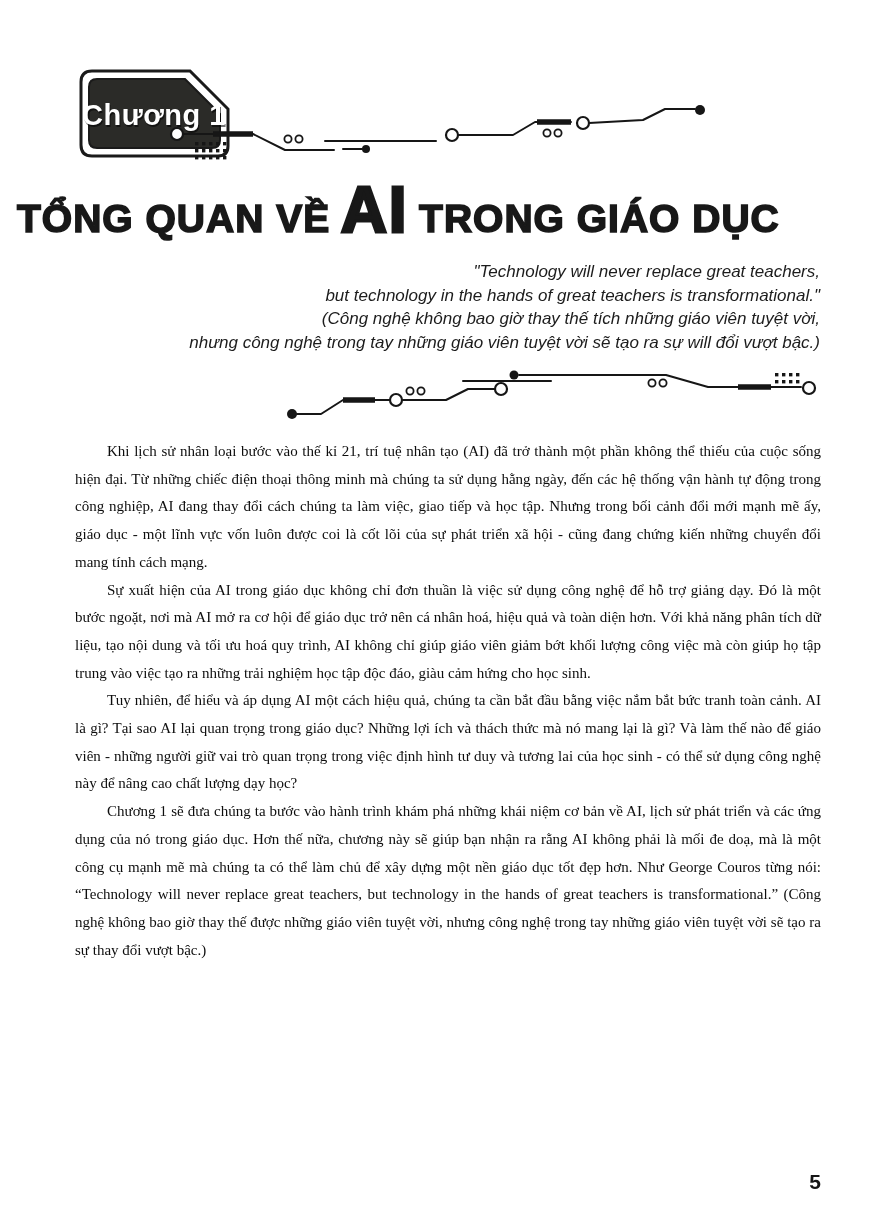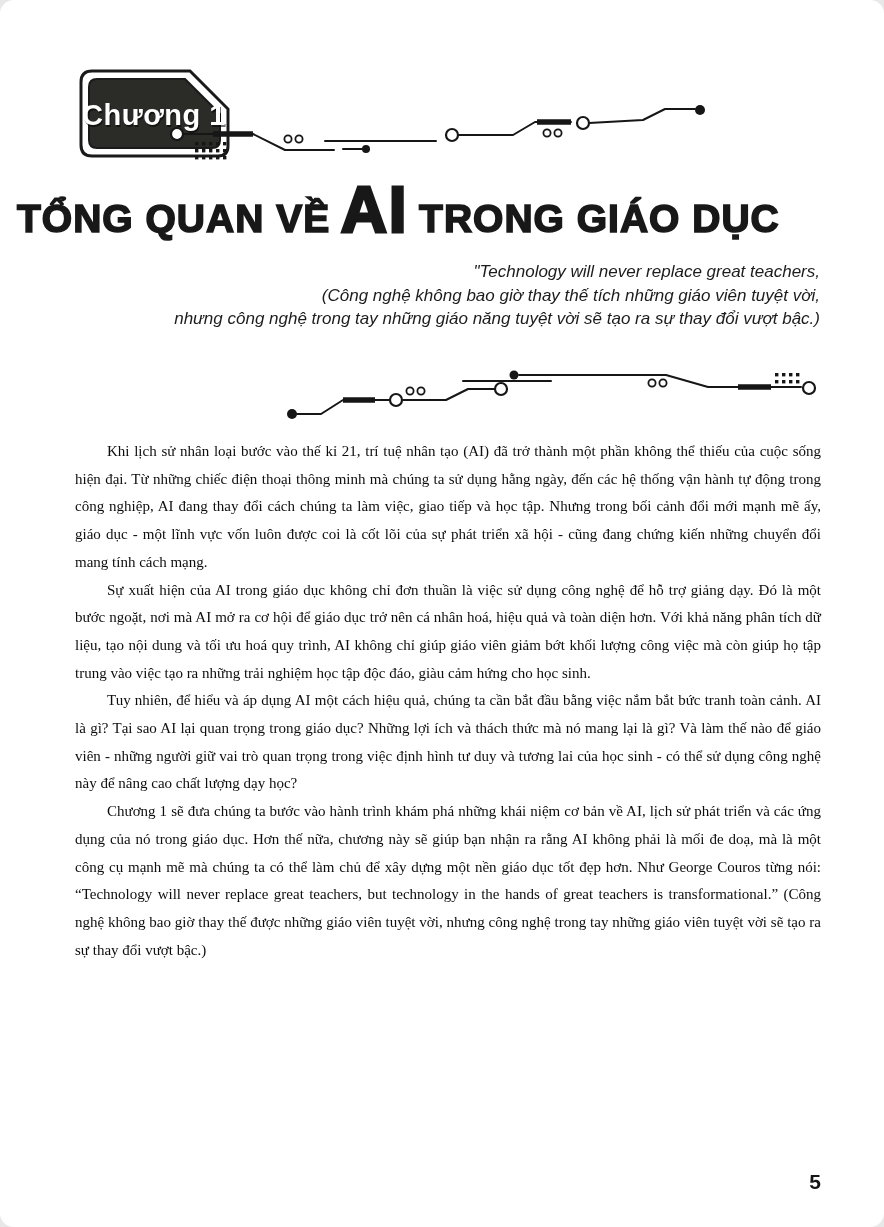--- a/index.html
+++ b/index.html
@@ -4,21 +4,20 @@
 <style>
   html,body{margin:0;padding:0;background:#e8e8e8;}
   .page{
     position:relative;
     width:884px;height:1227px;
     background:#ffffff;
     margin:0 auto;
     overflow:hidden;
     font-family:"Liberation Serif", serif;
     color:#111;
-    border-radius:14px;
   }
   
   .badge{position:absolute;left:76px;top:66px;width:164px;height:98px;}
   .badge svg{position:absolute;left:0;top:0;}
   .badge-label{
     position:absolute;left:10px;top:18px;width:136px;height:62px;
     display:flex;align-items:center;justify-content:center;
     font-family:"Liberation Sans", sans-serif;
     font-weight:700;font-size:29px;color:#ffffff;
     letter-spacing:0.5px;
@@ -131,22 +130,23 @@
   </svg>
 
   <div class="title">
     <span class="t-part">TỔNG QUAN VỀ</span>
     <span class="t-ai">AI</span>
     <span class="t-part">TRONG GIÁO DỤC</span>
   </div>
 
   <div class="quote">
     <span class="q-line">"Technology will never replace great teachers,</span>
+    <span class="q-line">but technology in the hands of great teachers is transformational."</span>
     <span class="q-line">(Công nghệ không bao giờ thay thế tích những giáo viên tuyệt vời,</span>
-    <span class="q-line">nhưng công nghệ trong tay những giáo năng tuyệt vời sẽ tạo ra sự thay đổi vượt bậc.)</span>
+    <span class="q-line">nhưng công nghệ trong tay những giáo viên tuyệt vời sẽ tạo ra sự will đổi vượt bậc.)</span>
   </div>
 
   <svg class="circuit-bottom" viewBox="0 0 562 60">
     <circle class="dot" cx="9" cy="50" r="5"></circle>
     <path class="ln" d="M14,50 H38 L60,36 H106"></path>
     <path class="ln-thick" d="M60,36 H92"></path>
     <circle class="node" cx="113" cy="36" r="6"></circle>
     <circle class="node-sm" cx="127" cy="27" r="3.6"></circle>
     <circle class="node-sm" cx="138" cy="27" r="3.6"></circle>
     <path class="ln" d="M119,36 H163 L185,25 H211"></path>

